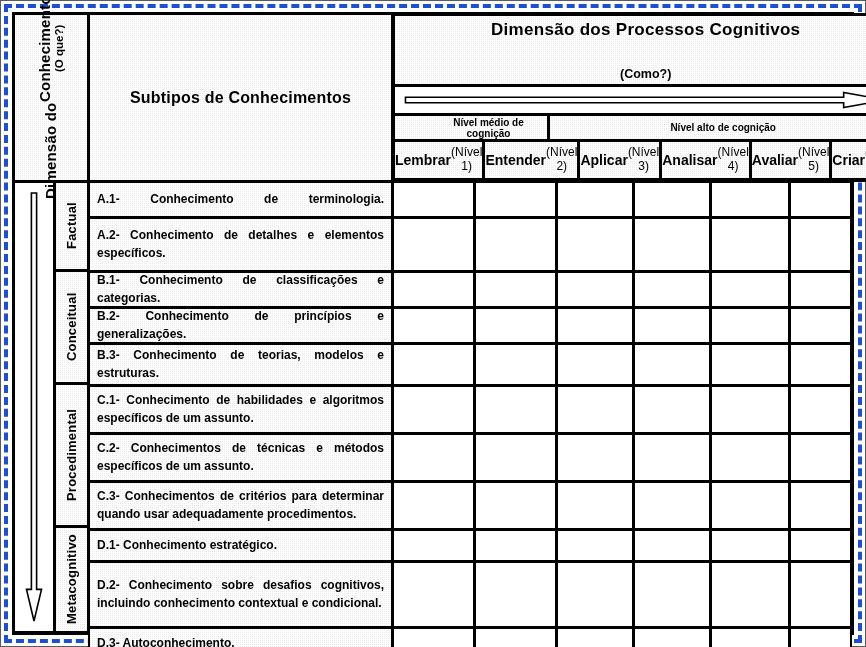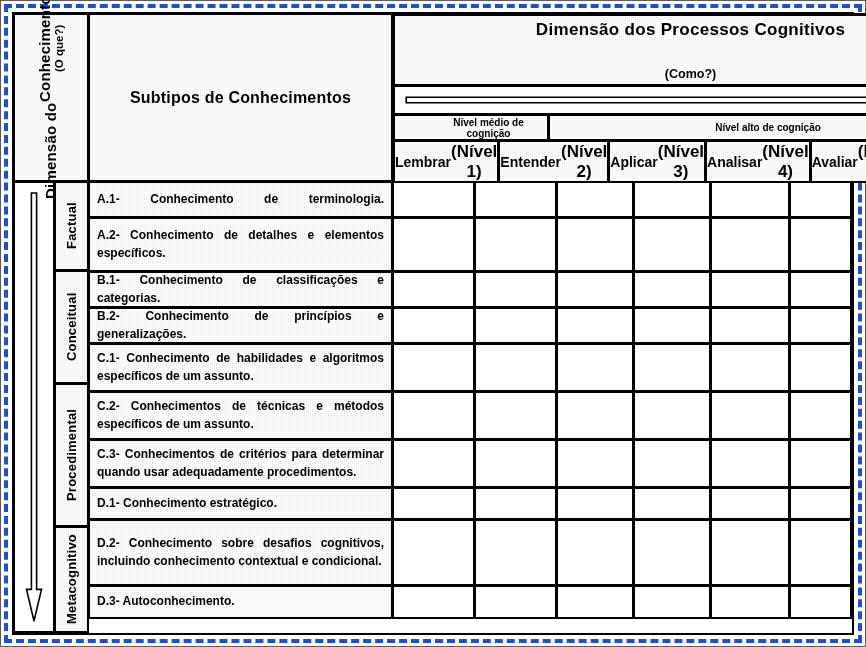--- a/index.html
+++ b/index.html
@@ -158,21 +158,21 @@
 
   #cog-cols-row {
     flex: 1 1 auto;
     display: flex;
   }
   #cog-cols-row .ccol {
     flex-direction: row;
     line-height: 1.15;
   }
   #cog-cols-row .ccol .c1 { font-size: 14px; font-weight: bold; }
-  #cog-cols-row .ccol .c2 { font-size: 17px; font-weight: bold; }
+  #cog-cols-row .ccol .c2 { font-size: 12px; font-weight: normal; }
 
   
   .pc0 { flex: 0 0 83px; }
   .pc1 { flex: 0 0 83px; }
   .pc2 { flex: 0 0 78px; }
   .pc3 { flex: 0 0 78px; }
   .pc4 { flex: 0 0 80px; }
   .pc5 { flex: 1 1 auto; }
 
   
@@ -417,20 +417,34 @@
           <div class="row-cells">
             <div class="gcell pc0"></div>
             <div class="gcell pc1"></div>
             <div class="gcell pc2"></div>
             <div class="gcell pc3"></div>
             <div class="gcell pc4"></div>
             <div class="gcell pc5"></div>
           </div>
         </div>
 
+        <div class="row rh-5">
+          <div class="row-label">
+            <span>B.3- Conhecimento de teorias, modelos e</span>
+            <span style="text-align-last:left">estruturas.</span>
+          </div>
+          <div class="row-cells">
+            <div class="gcell pc0"></div>
+            <div class="gcell pc1"></div>
+            <div class="gcell pc2"></div>
+            <div class="gcell pc3"></div>
+            <div class="gcell pc4"></div>
+            <div class="gcell pc5"></div>
+          </div>
+        </div>
 
         <div class="row rh-6">
           <div class="row-label">
             <span>C.1- Conhecimento de habilidades e algoritmos</span>
             <span style="text-align-last:left">específicos de um assunto.</span>
           </div>
           <div class="row-cells">
             <div class="gcell pc0"></div>
             <div class="gcell pc1"></div>
             <div class="gcell pc2"></div>

